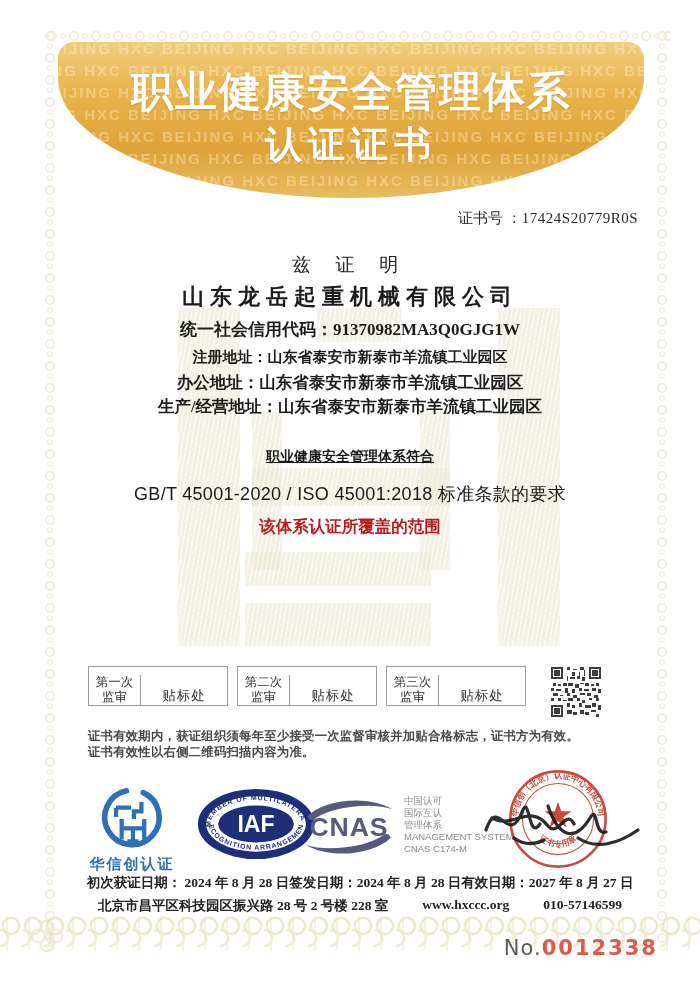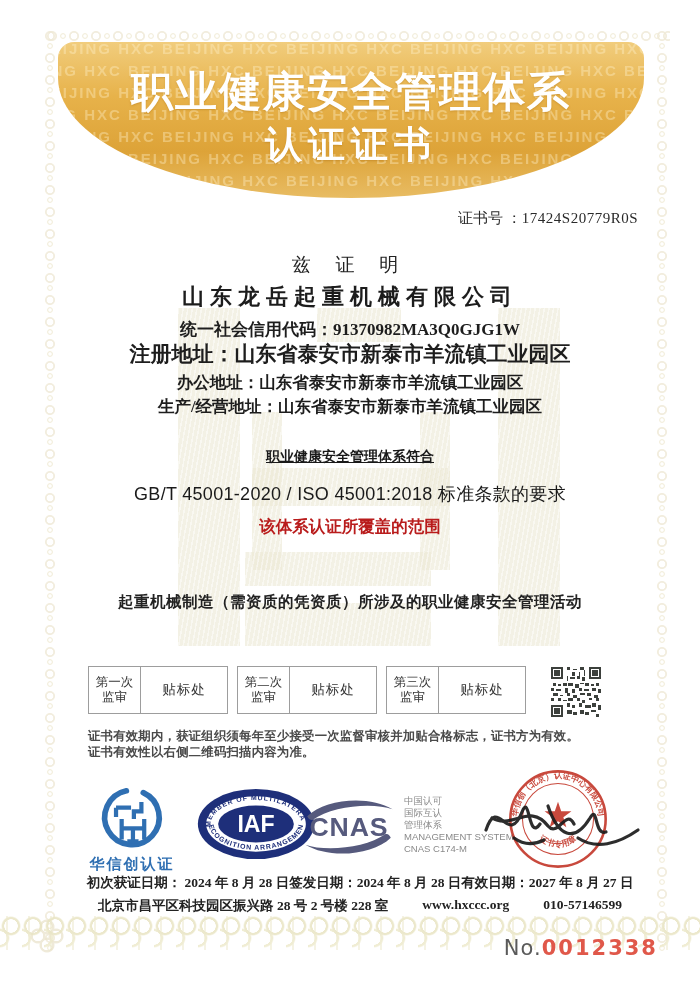--- a/index.html
+++ b/index.html
@@ -56,31 +56,31 @@
   .wm-mc { left:252px; top:468px; width:198px; height:38px; }
   .wm-b1 { left:245px; top:552px; width:186px; height:34px; }
   .wm-b2 { left:245px; top:603px; width:186px; height:43px; }
 
   
   .abs-c { position:absolute; left:40px; right:40px; text-align:center; z-index:2; }
   .intro   { top:252px; font-size:19px; letter-spacing:10px; color:#222; font-family:"Liberation Serif","DejaVu Serif",serif; }
   .company { top:282px; font-size:22px; font-weight:bold; letter-spacing:6px; color:#1c1c1c; }
   .field   { font-family:"Liberation Serif","DejaVu Serif",serif; color:#1d1d1d; font-weight:bold; }
   .credit  { top:318px; font-size:17px; }
-  .addr1   { top:340px; font-size:21px; }
+  .addr1   { top:348px; font-size:15px; }
   .addr2   { top:372px; font-size:16.5px; }
   .addr3   { top:396px; font-size:16.5px; }
   .conform { top:448px; font-size:14px; font-weight:bold; color:#1a1a1a;text-decoration:underline; }
   .standard{ top:482px; font-size:18px; font-weight:normal; color:#1a1a1a; letter-spacing:.3px; }
   .scopeh  { top:516px; font-size:16.5px; font-weight:bold; color:#b91c1c; }
   .scope   { top:592px; font-size:15.5px; font-weight:bold; color:#222; letter-spacing:.5px; }
 
   
   .audit { position:absolute; left:88px; top:666px; display:flex; gap:9px; z-index:2; }
-  .audit-box { display:flex; width:140px; height:48px; border:1px solid #9d9d9d; background:rgba(255,255,255,.6); }
+  .audit-box { display:flex; width:140px; height:40px; border:1px solid #9d9d9d; background:rgba(255,255,255,.6);align-items:flex-end; }
   .audit-period { width:52px; border-right:1px solid #9d9d9d; display:flex; flex-direction:column;
     align-items:center; justify-content:center; font-size:12.5px; color:#333; line-height:15px; }
   .audit-sticker { flex:1; display:flex; align-items:center; justify-content:center; font-size:13.5px; color:#333; letter-spacing:1px; }
 
   .qr { position:absolute; left:551px; top:667px; width:50px; height:50px; z-index:2; }
 
   
   .notes { position:absolute; left:88px; top:729px; z-index:2; font-size:12.4px; color:#4a4a4a;
     font-weight:bold; line-height:15.6px; letter-spacing:.2px; }
 
@@ -153,21 +153,20 @@
 
   <div class="abs-c intro">兹 证 明</div>
   <div class="abs-c company">山东龙岳起重机械有限公司</div>
   <div class="abs-c field credit">统一社会信用代码：91370982MA3Q0GJG1W</div>
   <div class="abs-c field addr1">注册地址：山东省泰安市新泰市羊流镇工业园区</div>
   <div class="abs-c field addr2">办公地址：山东省泰安市新泰市羊流镇工业园区</div>
   <div class="abs-c field addr3">生产/经营地址：山东省泰安市新泰市羊流镇工业园区</div>
   <div class="abs-c conform">职业健康安全管理体系符合</div>
   <div class="abs-c standard">GB/T 45001-2020 / ISO 45001:2018 标准条款的要求</div>
   <div class="abs-c scopeh">该体系认证所覆盖的范围</div>
-  <div class="abs-c scope">起重机械制造（需资质的凭资质）所涉及的职业健康安全管理活动</div>
 
   <div class="audit">
     <div class="audit-box">
       <div class="audit-period">
         <span>第一次</span>
         <span>监审</span>
       </div>
       <div class="audit-sticker">贴标处</div>
     </div>
     <div class="audit-box">

